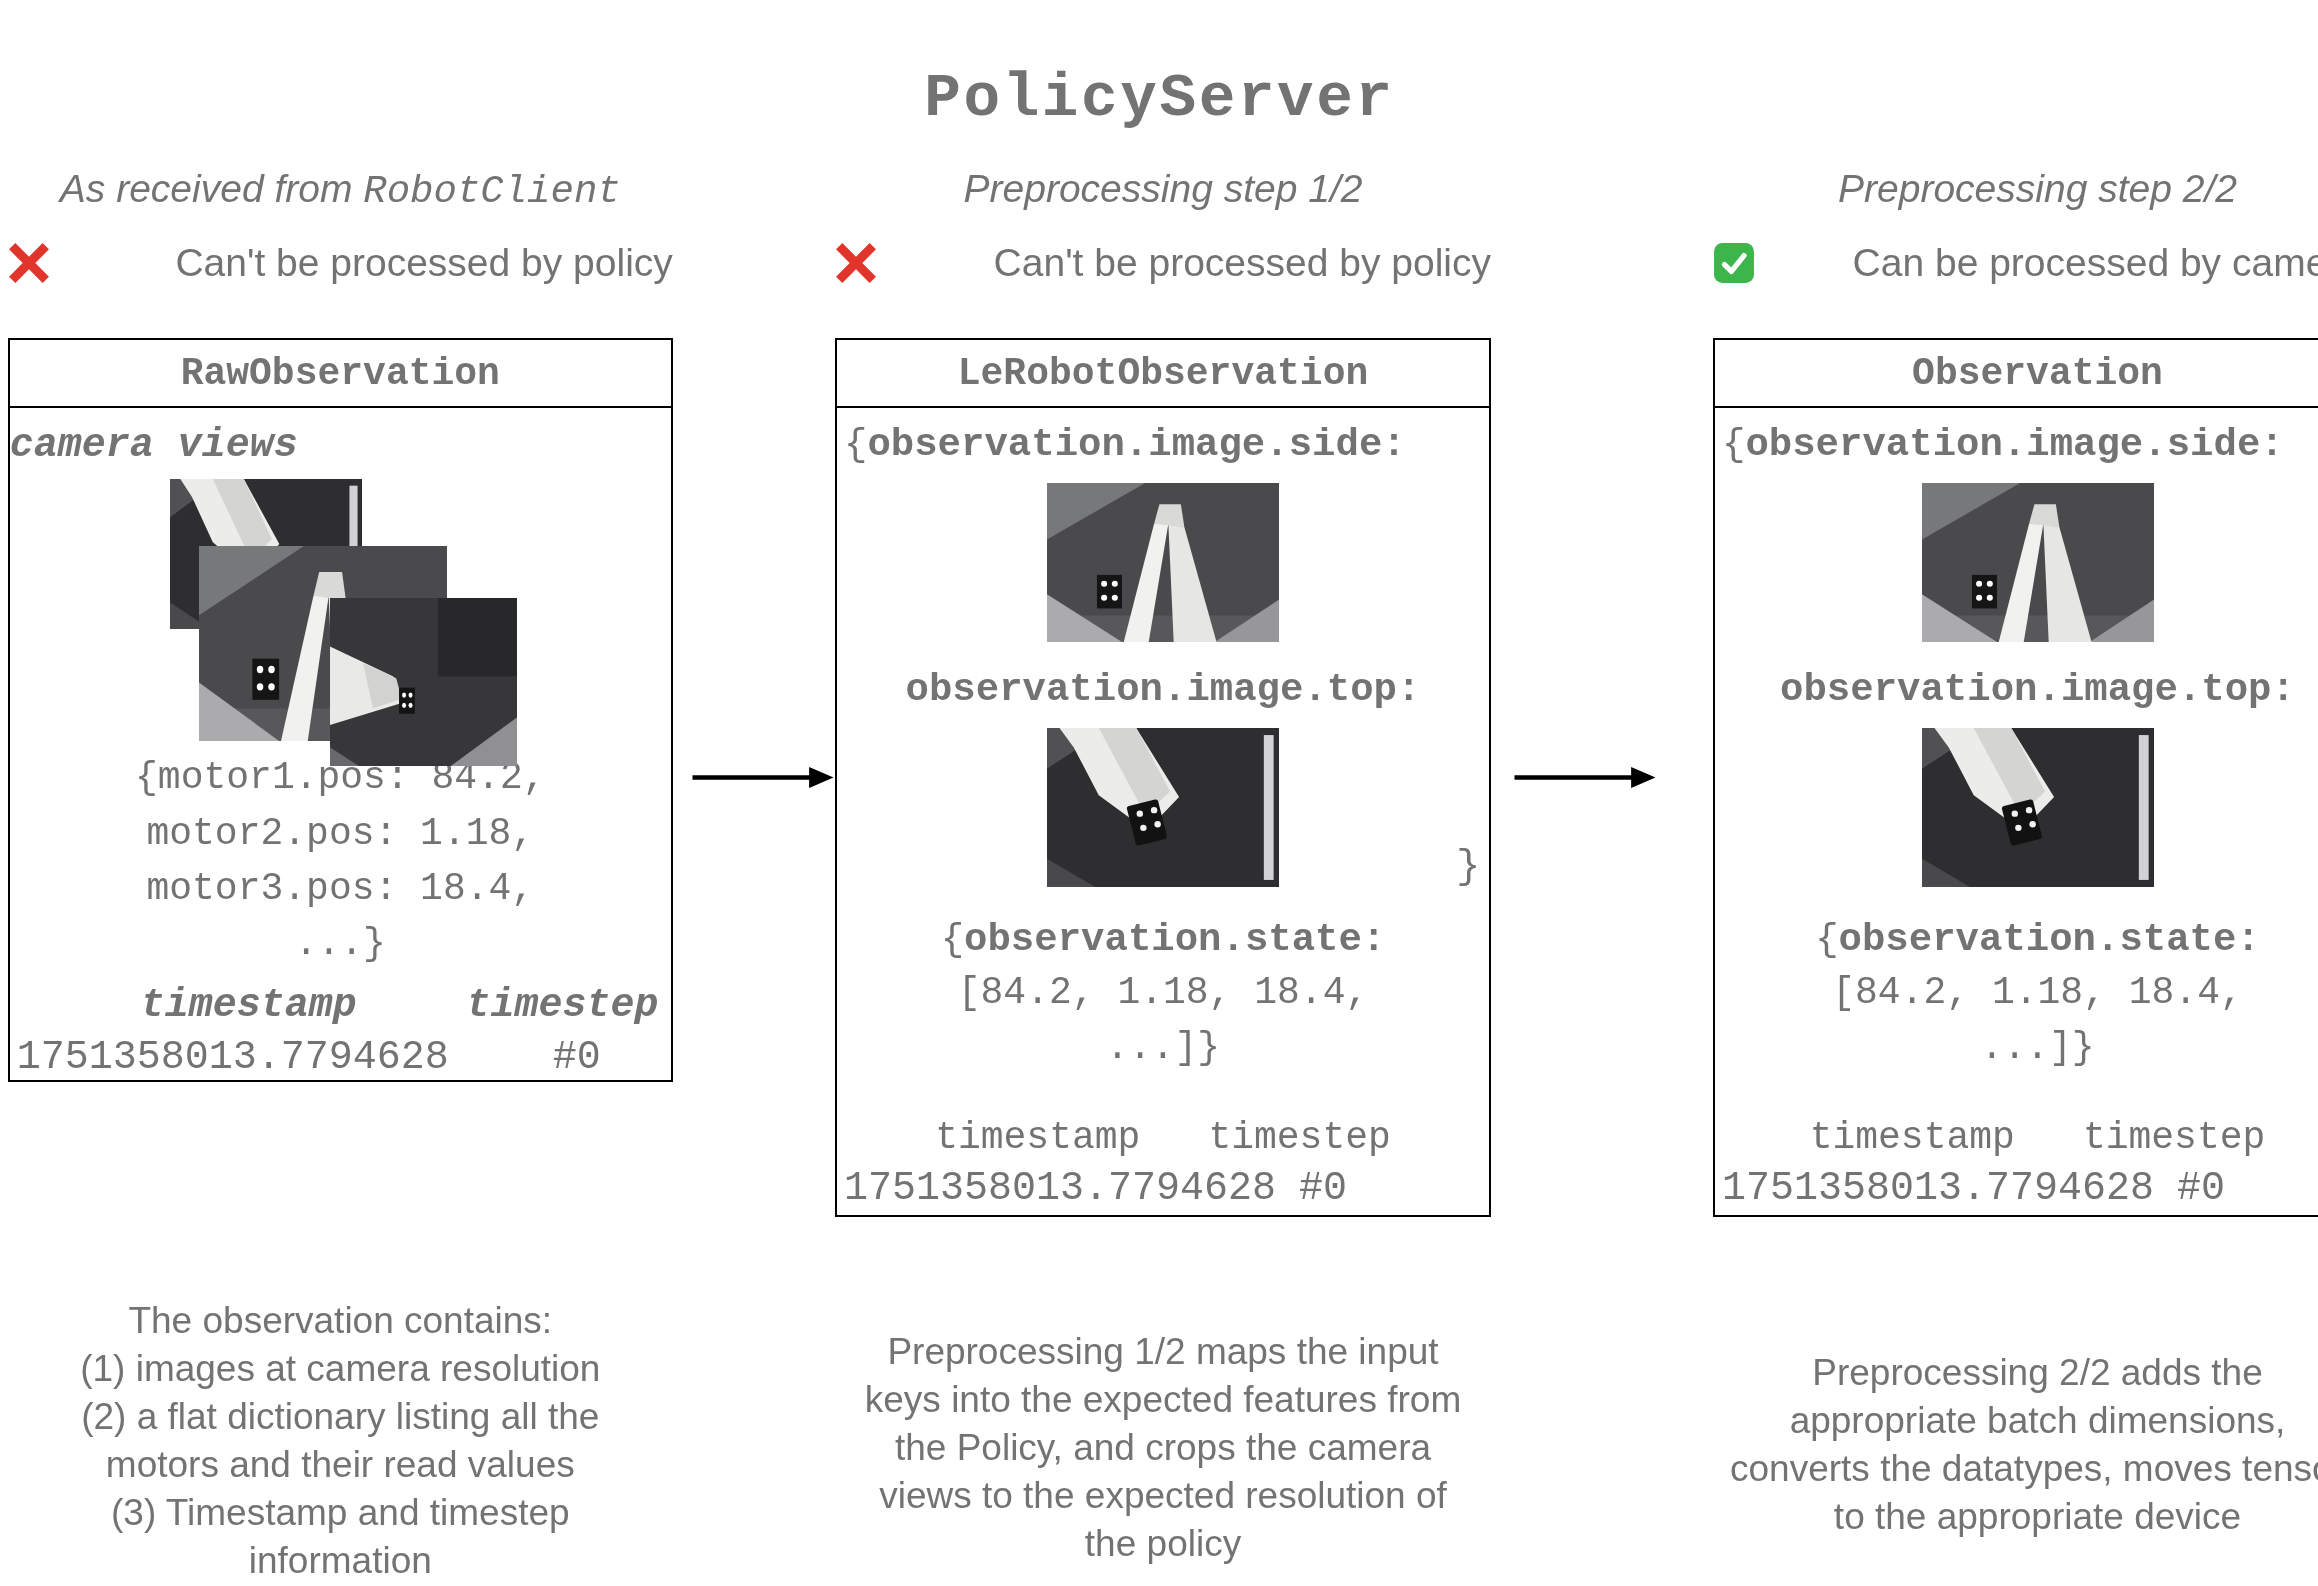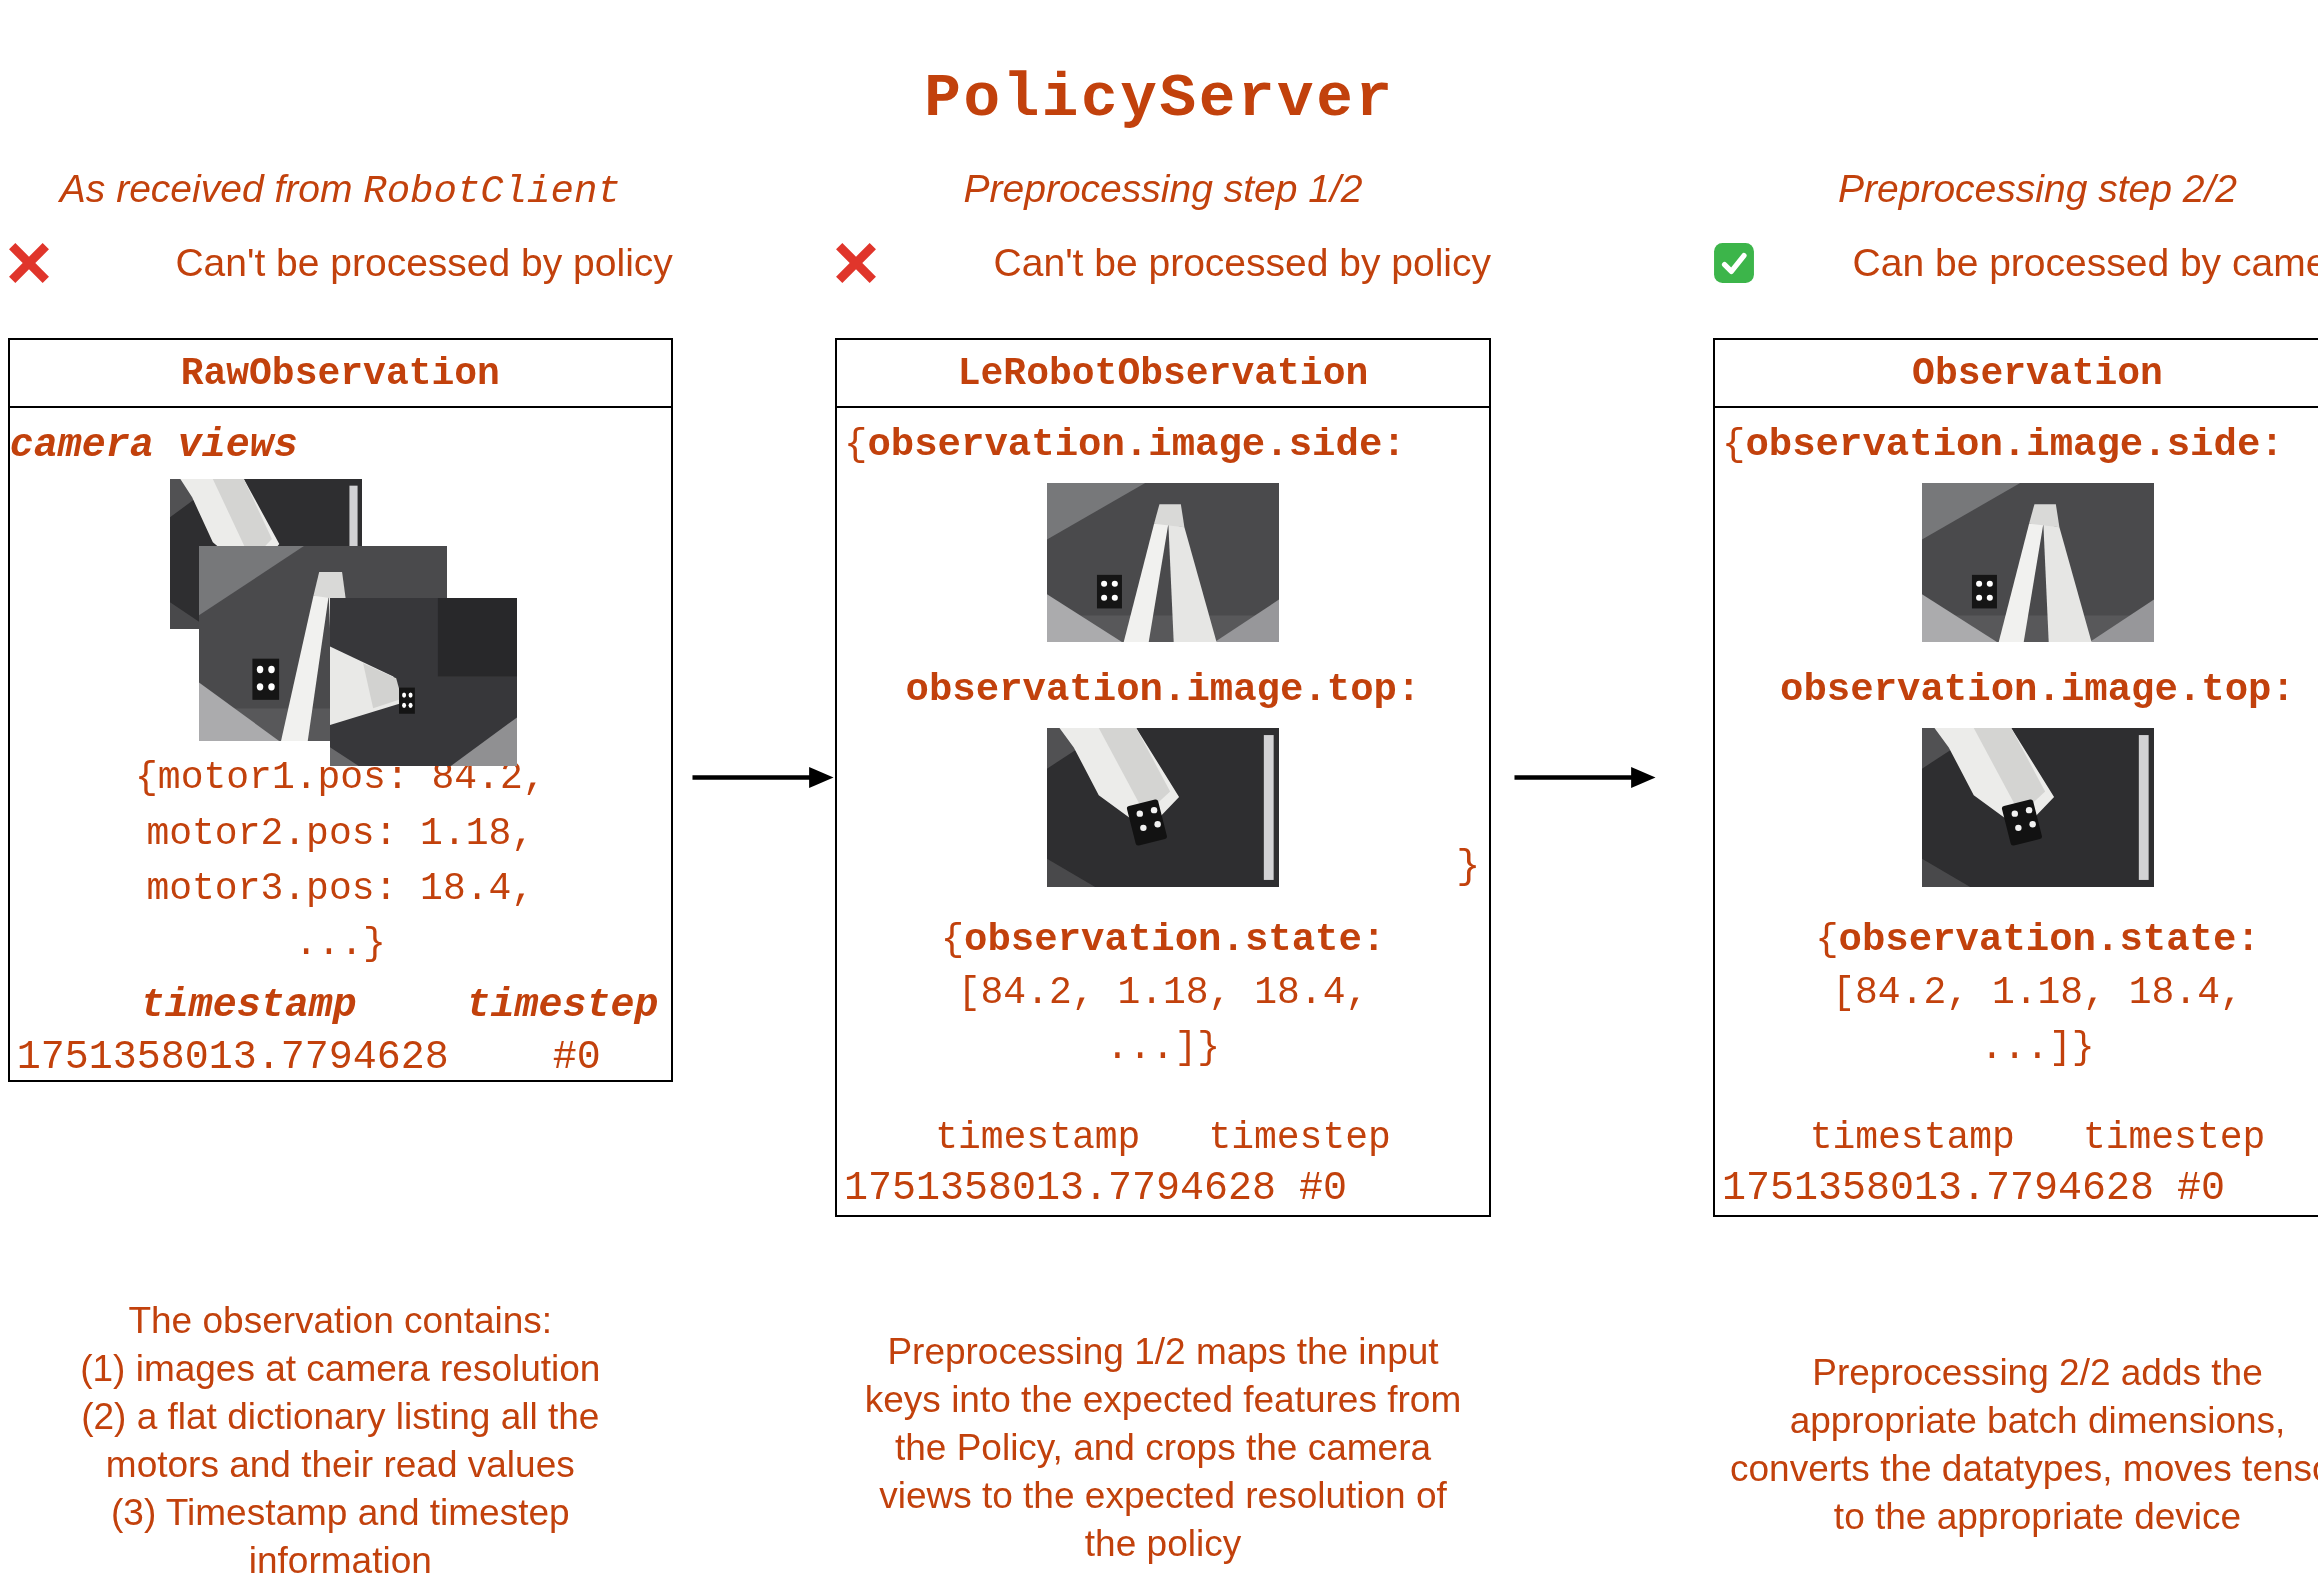--- a/index.html
+++ b/index.html
@@ -1,16 +1,16 @@
 <!DOCTYPE html>
 <html style="font-size:14px"><head>
 <meta charset="utf-8">
 <style>
   html,body{margin:0;padding:0;background:#fff;}
-  .page{position:relative;width:2319px;height:1586px;overflow:hidden;background:#ffffff;color:#c2410c;
+  .page{position:relative;width:2319px;height:1586px;overflow:hidden;background:#ffffff;color:#737373;
         font-family:"Liberation Sans",sans-serif;}
   .mono{font-family:"Liberation Mono","DejaVu Sans Mono",monospace;}
   .title{position:absolute;top:23px;left:0;width:100%;text-align:center;
          font-family:"Liberation Mono","DejaVu Sans Mono",monospace;font-size:61px;letter-spacing:2.6px;}
   .col{position:absolute;top:0;height:100%;}
   .col-header{position:absolute;top:167px;left:0;width:100%;text-align:center;font-size:39px;
               font-style:italic;white-space:nowrap;}
   .col-header .code{font-family:"Liberation Mono","DejaVu Sans Mono",monospace;}
   .status{position:absolute;top:241px;left:0;width:100%;display:flex;justify-content:space-between;
           align-items:center;gap:19px;font-size:39px;}

